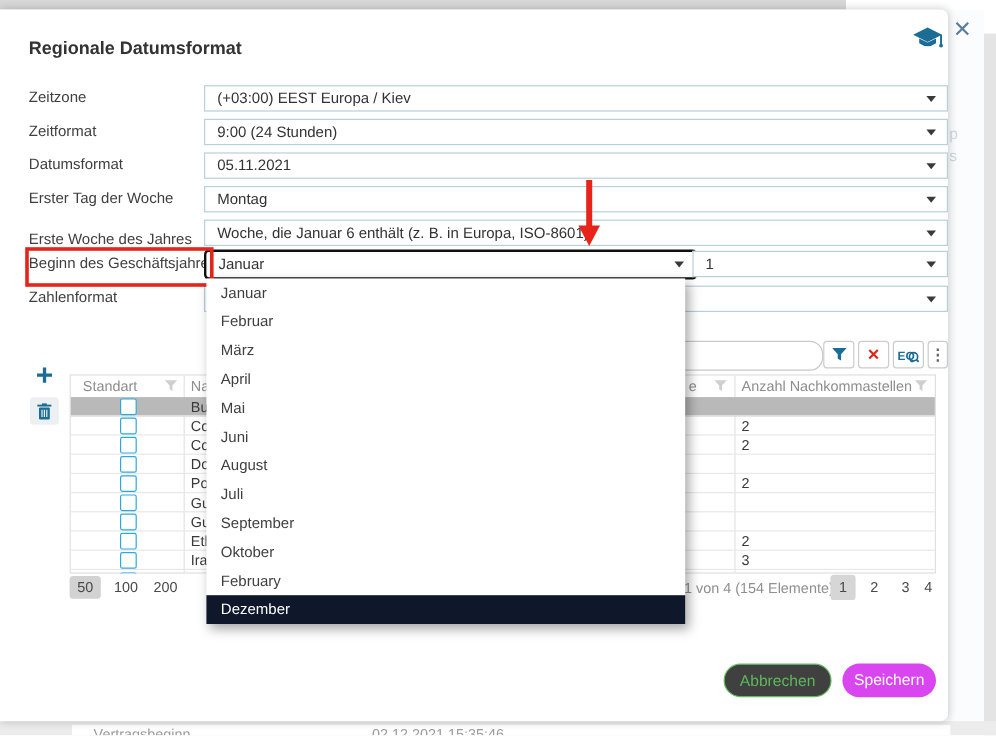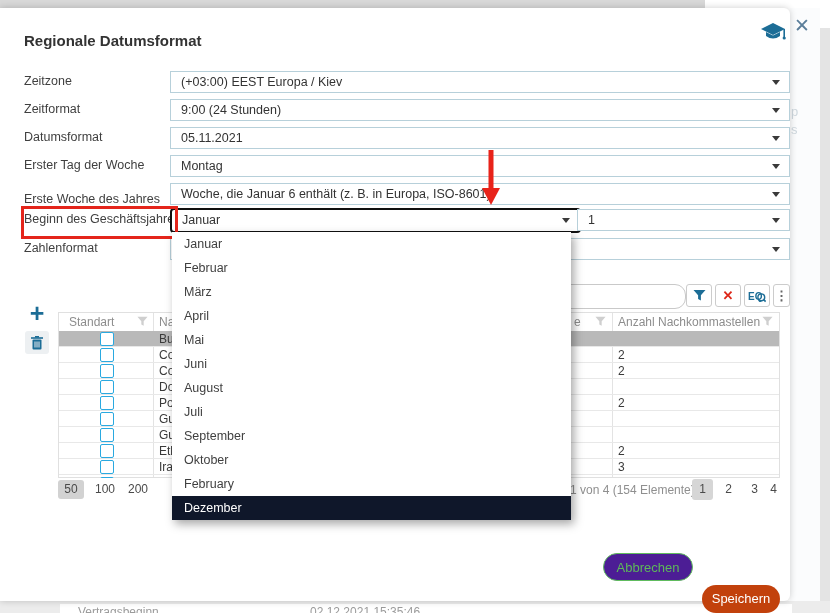--- a/index.html
+++ b/index.html
@@ -51,22 +51,22 @@
   .partial{position:absolute;left:0;top:162px;width:100%;height:3px;overflow:hidden;}
   
   .psize{position:absolute;top:472px;height:19px;font-size:12px;color:#4a4a4a;text-align:center;line-height:19px;border-radius:3px;}
   .psize.active{background:#d2d2d2;}
   .pinfo{position:absolute;left:570px;top:475px;font-size:12px;color:#8f8f8f;white-space:nowrap;}
   .pnum{position:absolute;top:471px;width:21px;height:21px;font-size:12px;color:#4a4a4a;text-align:center;
         line-height:21px;border-radius:3px;}
   .pnum.active{background:#d6d6d6;}
   
   .btn{position:absolute;top:545px;height:28px;border-radius:14px;font-size:13px;text-align:center;line-height:28px;cursor:pointer;}
-  .btn.cancel{left:603px;width:90px;background:#4c1d95;border:1px solid #60bb5e;color:#5db85a;box-sizing:border-box;}
-  .btn.save{left:702px;width:78px;background:#c2410c;color:#fff;margin-top:32px;}
+  .btn.cancel{left:603px;width:90px;background:#404040;border:1px solid #60bb5e;color:#5db85a;box-sizing:border-box;}
+  .btn.save{left:702px;width:78px;background:#d946ef;color:#fff;}
   
   .mlist{position:absolute;left:172px;top:232px;width:399px;z-index:30;background:#fff;
          box-shadow:3px 4px 9px rgba(0,0,0,.35);}
   .mitem{height:24px;line-height:24px;padding-left:12px;font-size:12.5px;color:#3f3f3f;}
   .mitem.hl{background:#0f172a;color:#fff;}
   .red-arrow{position:absolute;left:478px;top:148px;z-index:40;}
 </style>
 </head>
 <body>
 

